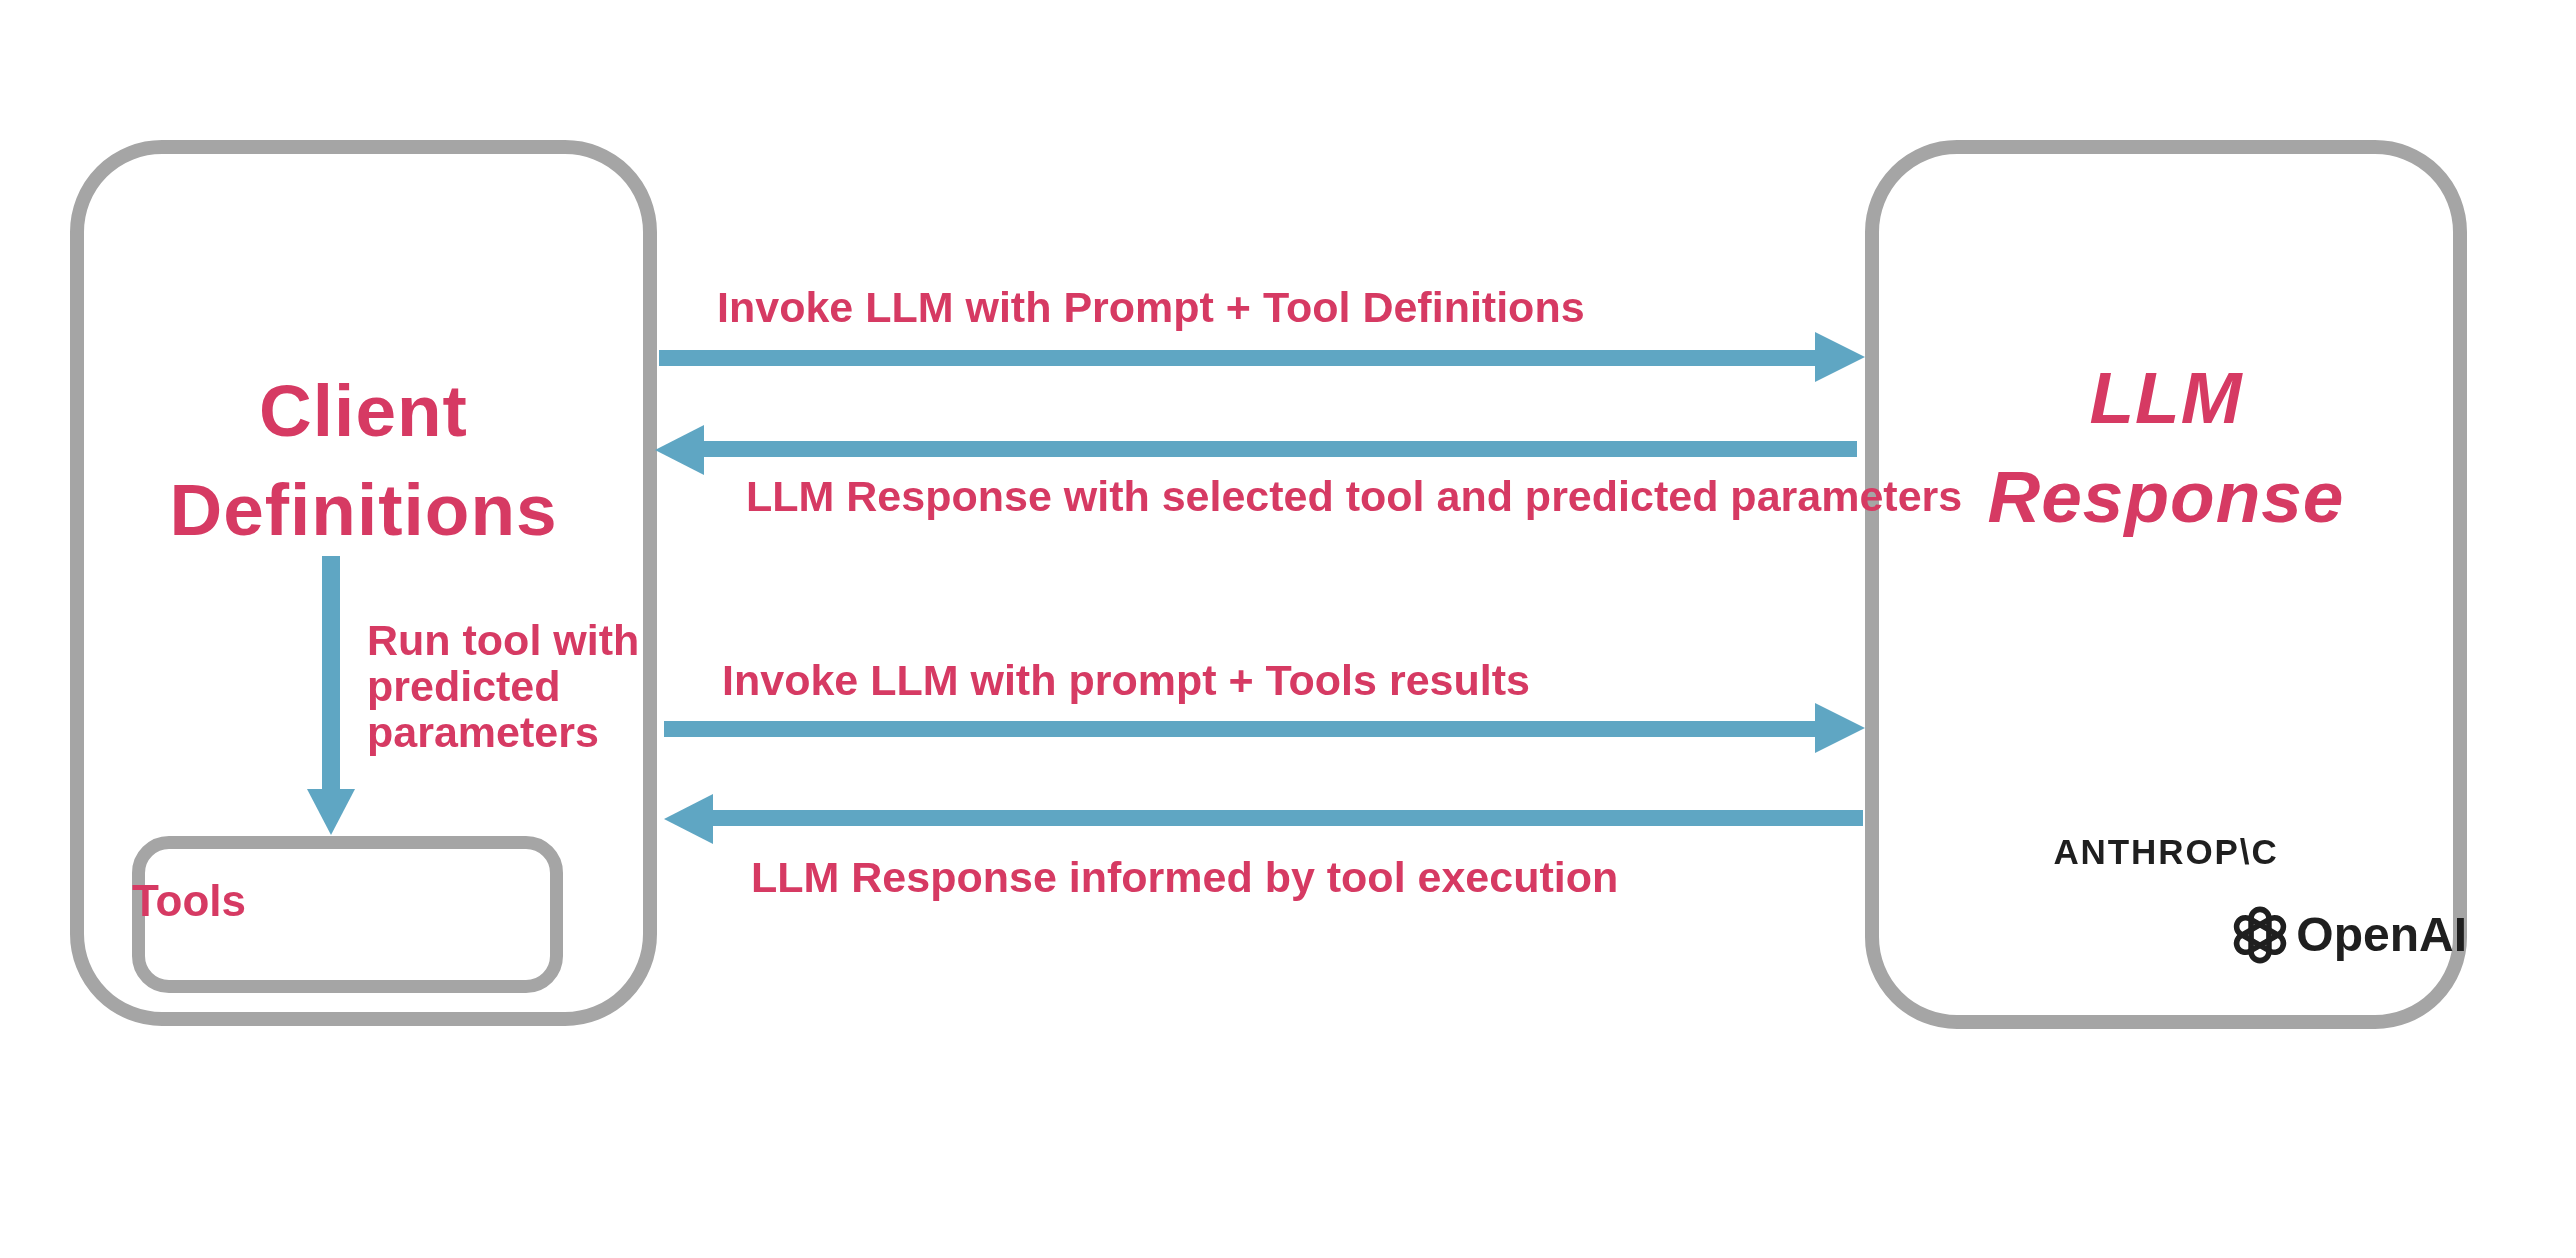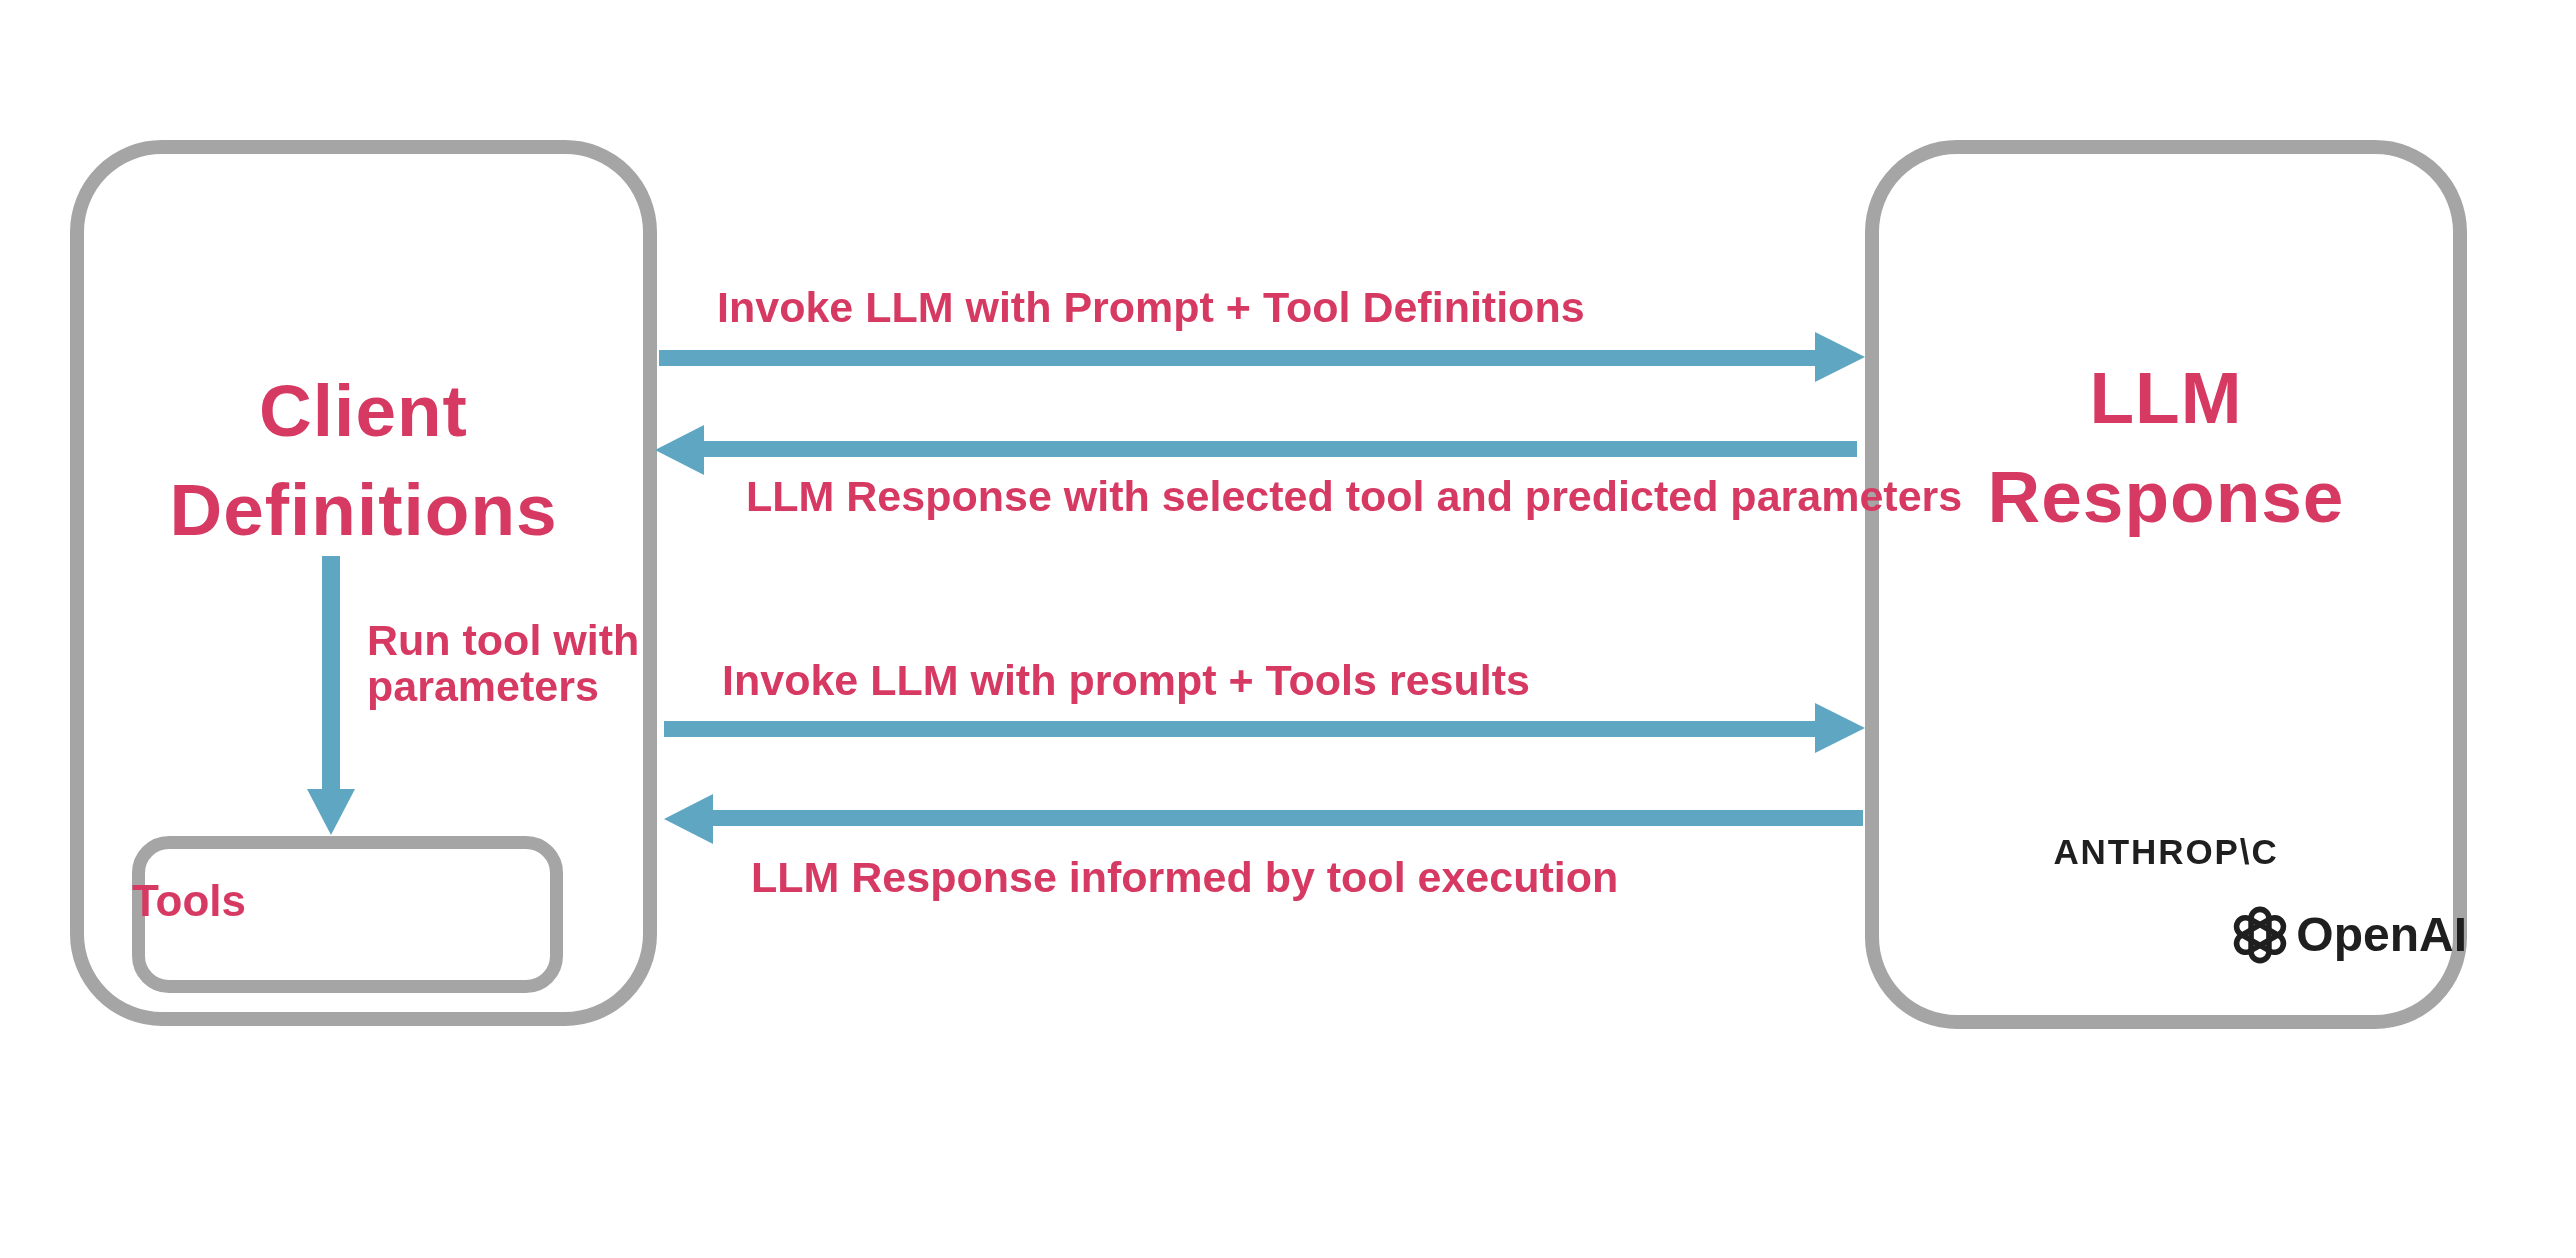--- a/index.html
+++ b/index.html
@@ -16,21 +16,21 @@
   }
   .box{position:absolute;box-sizing:border-box;border:14.5px solid var(--border-gray);border-radius:92px;background:var(--bg);}
   .client-box{left:70px;top:140px;width:587px;height:886px;}
   .llm-box{left:1865px;top:140px;width:602px;height:889px;}
   .tools-box{left:132px;top:836px;width:431px;height:157px;border-width:13.5px;border-radius:37px;}
   .box-title{
     position:absolute;text-align:center;color:var(--pink);
     font-weight:700;font-size:73px;line-height:99px;letter-spacing:1px;
   }
   .client-title{left:70px;top:361px;width:587px;}
-  .llm-title{left:1865px;top:348px;width:602px;}
+  .llm-title{left:1865px;top:348px;width:602px;font-style:italic;}
   .tools-label{
     position:absolute;left:132px;top:879px;width:499px;
     color:var(--pink);font-weight:700;font-size:44px;line-height:1;
   }
   .run-note{
     position:absolute;left:367px;top:609px;width:319px;
     color:var(--pink);font-weight:700;font-size:43px;line-height:46px;margin-top:8px;
   }
   .arrow-label{
     position:absolute;color:var(--pink);font-weight:700;font-size:43px;line-height:1;white-space:nowrap;
@@ -73,20 +73,21 @@
   <div class="box-title client-title">
     <div>Client</div>
     <div>Definitions</div>
   </div>
 
   <div class="box tools-box"></div>
   <div class="tools-label">Tools</div>
 
   <div class="run-note">
     <div>Run tool with</div>
+    <div>predicted</div>
     <div>parameters</div>
   </div>
   <div class="shaft shaft-v"></div>
   <div class="head head-down head-v"></div>
 
   <div class="box llm-box"></div>
   <div class="box-title llm-title">
     <div>LLM</div>
     <div>Response</div>
   </div>

